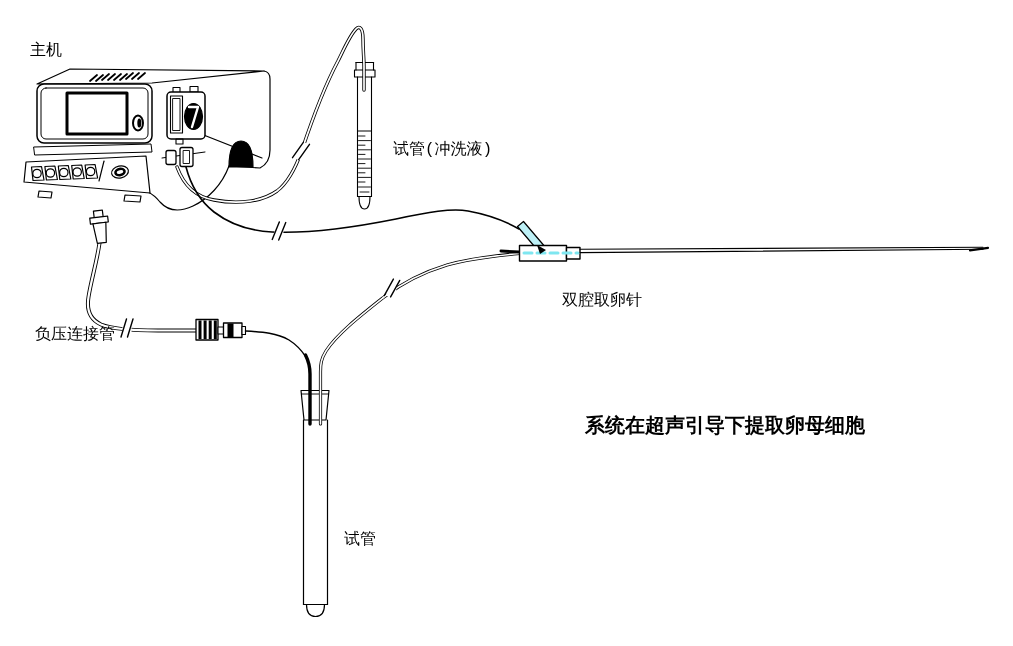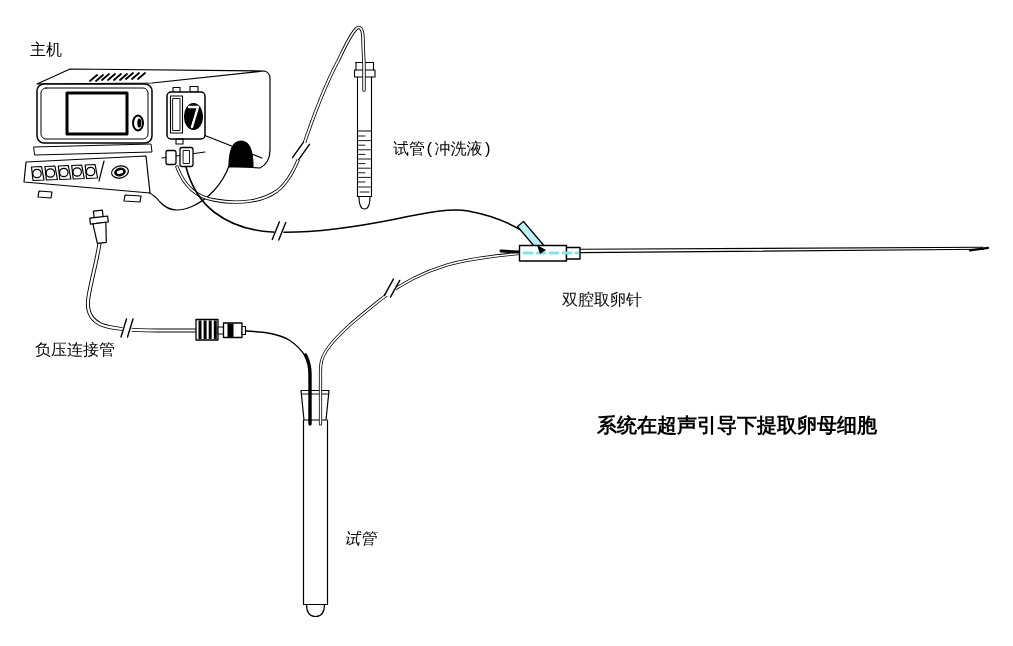--- a/index.html
+++ b/index.html
@@ -2,21 +2,21 @@
 <html><head>
 <meta charset="utf-8">
 <style>
   html,body{margin:0;padding:0;background:#ffffff;}
   .stage{position:relative;width:1013px;height:646px;background:#ffffff;overflow:hidden;
          font-family:"Liberation Serif","DejaVu Serif",serif;}
   .stage svg{position:absolute;left:0;top:0;}
   .lbl{position:absolute;color:#000;font-size:16px;line-height:1.2;white-space:nowrap;
        font-family:"Liberation Serif","DejaVu Serif",serif;}
   .caption{position:absolute;color:#000;font-size:20px;font-weight:bold;white-space:nowrap;
-       font-family:"DejaVu Sans","Liberation Sans",sans-serif;margin-left:12px;}
+       font-family:"DejaVu Sans","Liberation Sans",sans-serif;}
 </style>
 </head>
 <body>
 
 <div class="stage">
 
 <svg width="1013" height="646" viewBox="0 0 1013 646">
   <g fill="none" stroke="#000" stroke-width="1.2" stroke-linecap="round" stroke-linejoin="round">
 
     <g>
@@ -192,17 +192,17 @@
       <rect x="-4.5" y="-9" width="9" height="18" fill="#fff" stroke="none"></rect>
       <line x1="-6" y1="9" x2="-0.5" y2="-9" stroke-width="1.4"></line>
       <line x1="0.5" y1="9" x2="6" y2="-9" stroke-width="1.4"></line>
     </g>
   </g>
 </svg>
 
 <div class="lbl" style="left:30px;top:40px;">主机</div>
 <div class="lbl" style="left:393px;top:141px;font-family:Liberation Mono, monospace;">试管(冲洗液)</div>
 <div class="lbl" style="left:562px;top:290px;">双腔取卵针</div>
-<div class="lbl" style="left:35px;top:340px;">负压连接管</div>
-<div class="lbl" style="left:344px;top:529px;font-style:italic;">试管</div>
+<div class="lbl" style="left:35px;top:324px;">负压连接管</div>
+<div class="lbl" style="left:344px;top:529px;">试管</div>
 <div class="caption" style="left:585px;top:412px;">系统在超声引导下提取卵母细胞</div>
 
 </div>
 
 </body></html>

